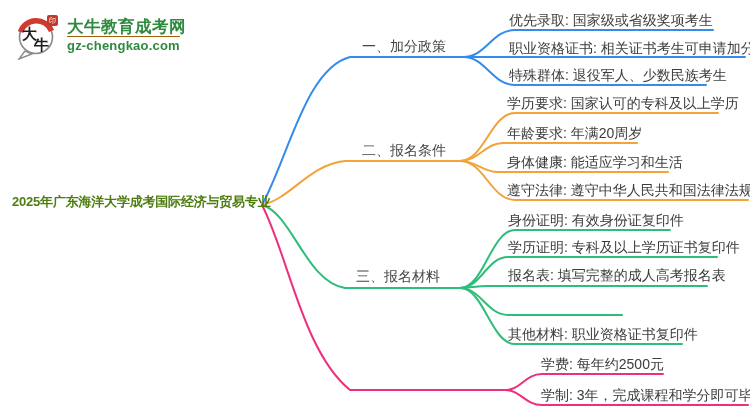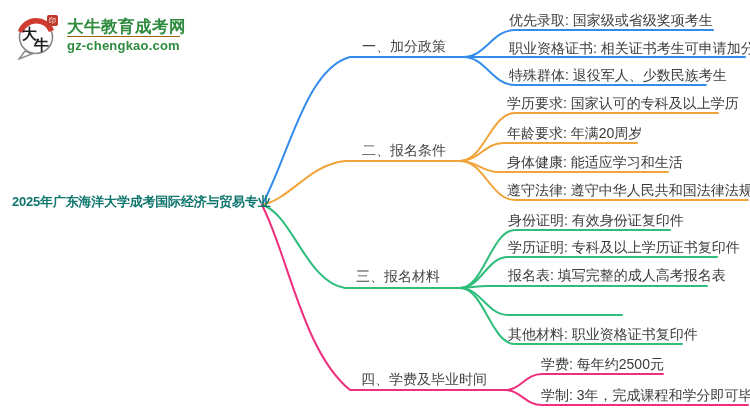--- a/index.html
+++ b/index.html
@@ -2,21 +2,21 @@
 <html><head>
 <meta charset="utf-8">
 <style>
   html,body{margin:0;padding:0;background:#fff;}
   .stage{
     position:relative;width:750px;height:410px;background:#ffffff;overflow:hidden;
     font-family:"Liberation Sans","DejaVu Sans",sans-serif;
   }
   svg.lines{position:absolute;left:0;top:0;width:750px;height:410px;}
   .txt{position:absolute;white-space:nowrap;line-height:18px;}
-  .central-title{font-size:13px;font-weight:700;color:#0f766e;letter-spacing:-0.2px;}
+  .central-title{font-size:13px;font-weight:700;color:#4d7c0f;letter-spacing:-0.2px;}
   .branch-label{font-size:14px;color:#454545;}
   .node-item{font-size:14px;color:#3c3c3c;}
   
   .logo{position:absolute;left:14px;top:10px;display:flex;align-items:center;gap:7px;cursor:pointer;}
   .brand-col{display:flex;flex-direction:column;}
   .brand-title{font-size:16.5px;font-weight:700;letter-spacing:0.5px;line-height:19px;}
   .brand-domain{font-size:13px;font-weight:700;letter-spacing:0.2px;line-height:15px;
     border-top:1px solid #a16207;padding-top:1px;width:fit-content;}
 </style>
 </head>
@@ -71,21 +71,20 @@
       <div class="brand-title" style="color:#2E8B3E;">大牛教育成考网</div>
       <div class="brand-domain" style="color:#2E8B3E;">gz-chengkao.com</div>
     </div>
   </div>
 
   <div class="txt central-title" style="left:12px;top:193px;">2025年广东海洋大学成考国际经济与贸易专业</div>
 
   <div class="txt branch-label" style="left:362px;top:37px;">一、加分政策</div>
   <div class="txt branch-label" style="left:362px;top:141px;">二、报名条件</div>
   <div class="txt branch-label" style="left:356px;top:267px;">三、报名材料</div>
-  <div class="txt branch-label" style="left:361px;top:370px;">四、学费及毕业时间</div>
 
   <div class="txt node-item" style="left:509px;top:11px;">优先录取: 国家级或省级奖项考生</div>
   <div class="txt node-item" style="left:509px;top:39px;">职业资格证书: 相关证书考生可申请加分</div>
   <div class="txt node-item" style="left:509px;top:66px;">特殊群体: 退役军人、少数民族考生</div>
 
   <div class="txt node-item" style="left:507px;top:94px;">学历要求: 国家认可的专科及以上学历</div>
   <div class="txt node-item" style="left:507px;top:124px;text-align:right;">年龄要求: 年满20周岁</div>
   <div class="txt node-item" style="left:507px;top:153px;">身体健康: 能适应学习和生活</div>
   <div class="txt node-item" style="left:507px;top:181px;">遵守法律: 遵守中华人民共和国法律法规</div>
 

